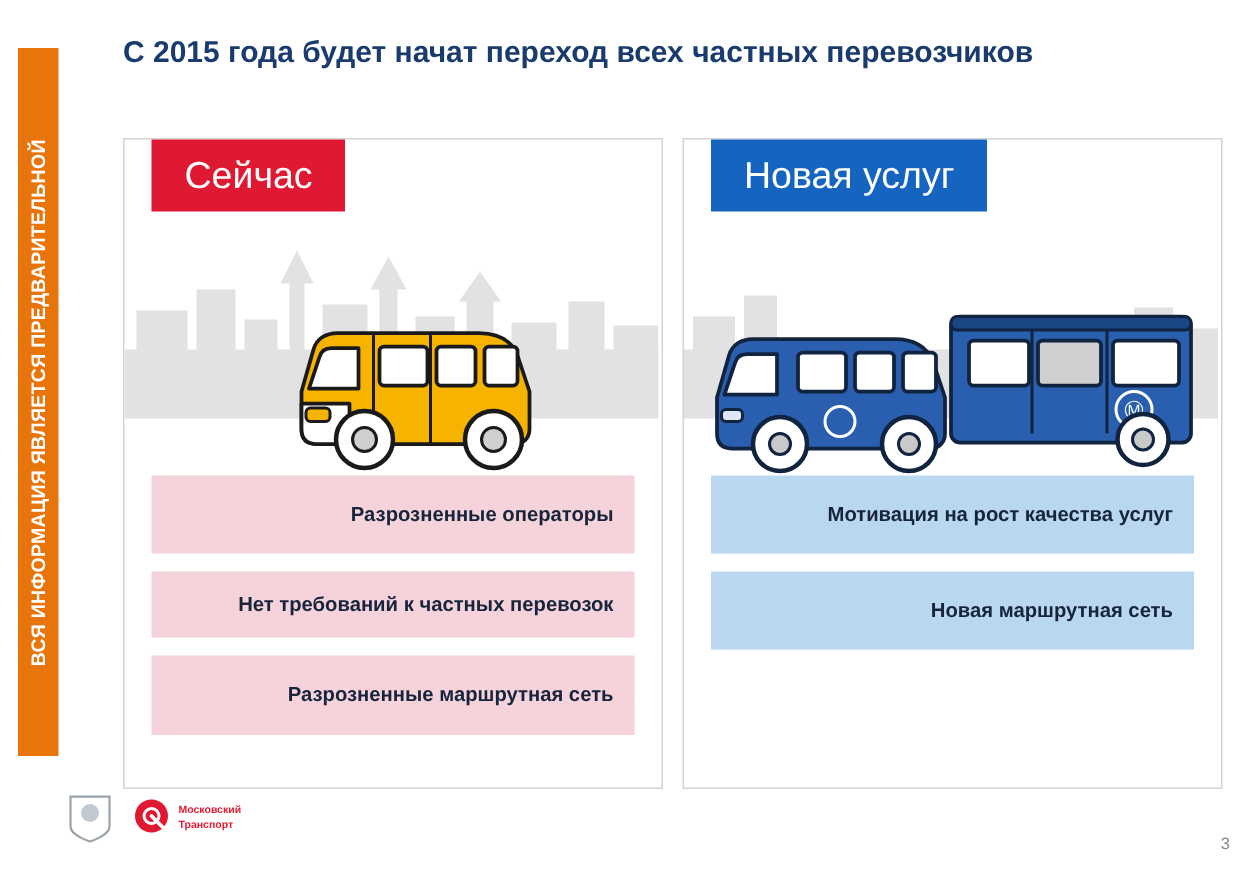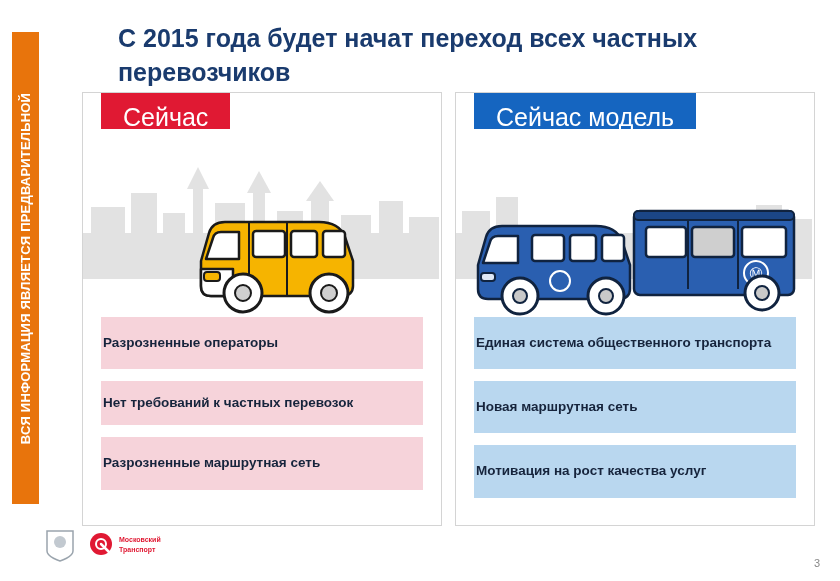--- a/index.html
+++ b/index.html
@@ -36,41 +36,40 @@
     letter-spacing: 0.2px;
   }
 
   
   .slide-title {
     position: absolute;
     left: 82px;
     top: 22px;
     width: 720px;
     color: #1a3b6e;
-    font-size: 25px;
+    font-size: 20px;
     font-weight: bold;
     line-height: 1.35;
-    margin-left: 36px;
   }
 
   
   .panel {
     position: absolute;
     top: 92px;
     border: 1px solid #d4d4d4;
     background: #ffffff;
   }
   .panel-left  { left: 82px;  width: 358px; height: 432px; }
   .panel-right { left: 455px; width: 358px; height: 432px; }
 
   .panel-header {
     position: absolute;
     top: 0;
     left: 18px;
-    height: 36px;
+    height: 48px;
     line-height: 48px;
     padding: 0 22px;
     color: #ffffff;
     font-size: 25px;
     font-weight: normal;
     white-space: nowrap;
   }
   .header-now { background: #e01933; }
   .header-new { background: #1565c0; }
 
@@ -87,27 +86,28 @@
 
   
   .bullets {
     position: absolute;
     left: 18px;
     right: 18px;
     top: 224px;
   }
   .bullet {
     margin-bottom: 12px;
-    padding: 13px 2px;
+    padding: 13px 14px;
     font-size: 13.5px;
     font-weight: bold;
     color: #16243c;
     line-height: 1.35;
     min-height: 20px;
     box-sizing: border-box;
+    text-align: right;
   }
   .bullet-left  { background: #f6d3da; }
   .bullet-right { background: #b9d7ef; }
   .b-tall { padding-top: 17px; padding-bottom: 17px; }
 
   
   .footer-logo {
     position: absolute;
     left: 45px;
     bottom: 18px;
@@ -233,26 +233,25 @@
         <rect x="25" y="132" width="14" height="8" rx="3" fill="#dfe8f6" stroke="#10233f" stroke-width="2"></rect>
 
         <circle cx="64" cy="155" r="18" fill="#ffffff" stroke="#10233f" stroke-width="3"></circle>
         <circle cx="64" cy="155" r="7" fill="#c9c9c9" stroke="#10233f" stroke-width="2"></circle>
         <circle cx="150" cy="155" r="18" fill="#ffffff" stroke="#10233f" stroke-width="3"></circle>
         <circle cx="150" cy="155" r="7" fill="#c9c9c9" stroke="#10233f" stroke-width="2"></circle>
       </g>
     </svg>
   </div>
 
-  <div class="panel-header header-new">Сейчас модель</div>
+  <div class="panel-header header-new">Новая услуг</div>
 
   <div class="bullets">
-    <div class="bullet bullet-right b-tall">Единая система общественного транспорта</div>
+    <div class="bullet bullet-right b-tall">Мотивация на рост качества услуг</div>
     <div class="bullet bullet-right b-tall">Новая маршрутная сеть</div>
-    <div class="bullet bullet-right b-tall">Мотивация на рост качества услуг</div>
   </div>
 </div>
 
 <div class="footer-logo">
   <svg width="180" height="36" viewBox="0 0 180 36" xmlns="http://www.w3.org/2000/svg">
 
     <g fill="#9aa4ad">
       <path d="M2 4 h26 v20 c0 6 -13 10 -13 10 S2 30 2 24 Z" fill="#ffffff" stroke="#9aa4ad" stroke-width="1.5"></path>
       <circle cx="15" cy="15" r="6" fill="#c2c9d0"></circle>
     </g>

